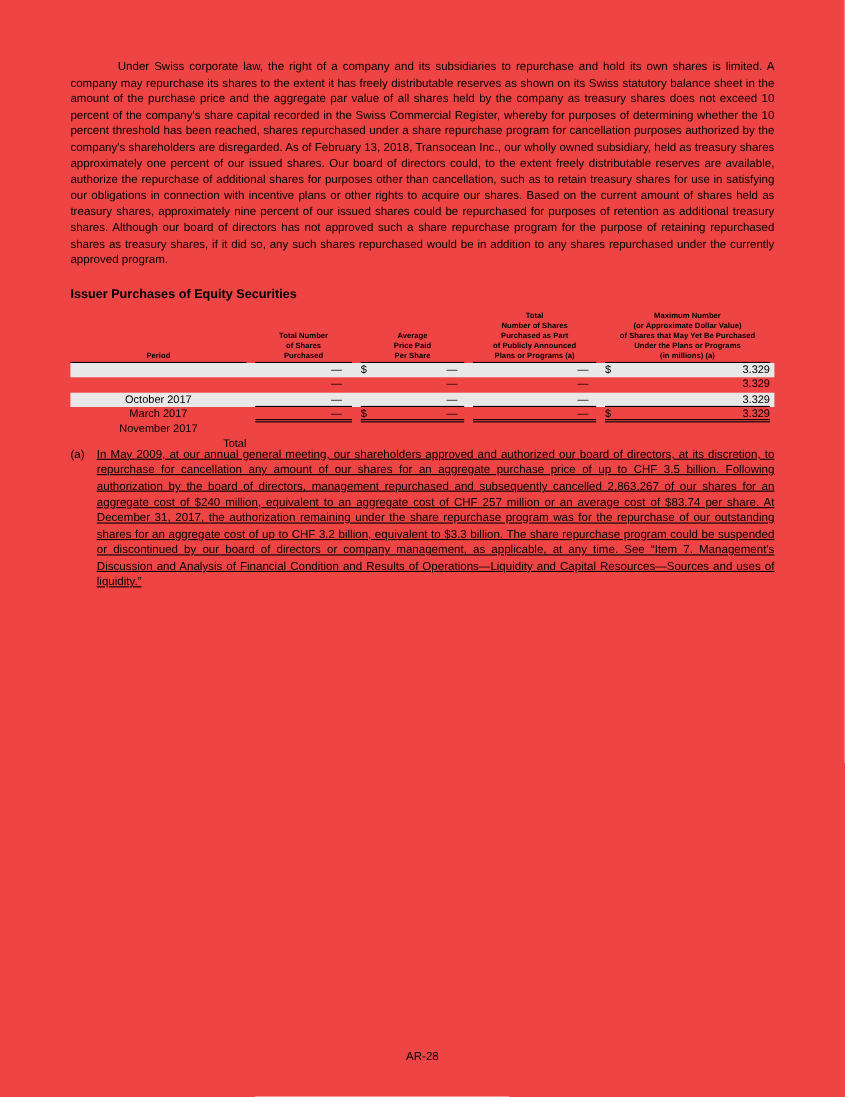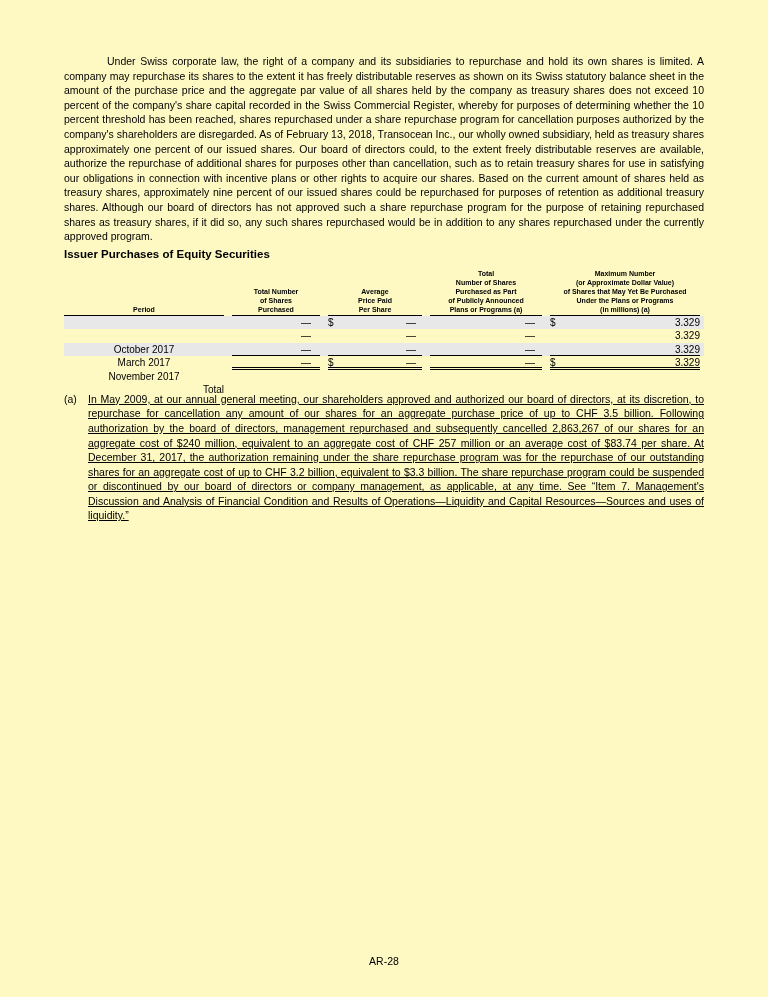--- a/index.html
+++ b/index.html
@@ -2,26 +2,26 @@
 <html><head>
 <meta charset="utf-8">
 <style>
   * { margin:0; padding:0; box-sizing:border-box; }
   html,body { background:#ffffff; }
   body {
     width:768px; height:997px;
     font-family:"Liberation Sans","DejaVu Sans",sans-serif;
     color:#000;
   }
-  .page { position:relative; width:768px; height:997px; padding:54px 64px 0 64px; background:#fef9c3; }
+  .page { position:relative; width:768px; height:997px; padding:54px 64px 0 64px; background:#ef4444; }
 
   .body-text { font-size:10.5px; line-height:14.6px; text-align:justify; }
   .intro { text-indent:43px; }
 
-  .section-heading { font-size:11.5px; font-weight:bold; margin:4px 0 9px 0; }
+  .section-heading { font-size:11.5px; font-weight:bold; margin:18px 0 9px 0; }
 
   
   .fin-table { width:640px; font-size:10px; }
   .t-row { display:flex; }
   .header-row { align-items:flex-end; }
   .h-cell {
     font-size:7px; font-weight:bold; line-height:9px;
     text-align:center; white-space:pre-line;
     border-bottom:1px solid #000; padding-bottom:1px;
   }

